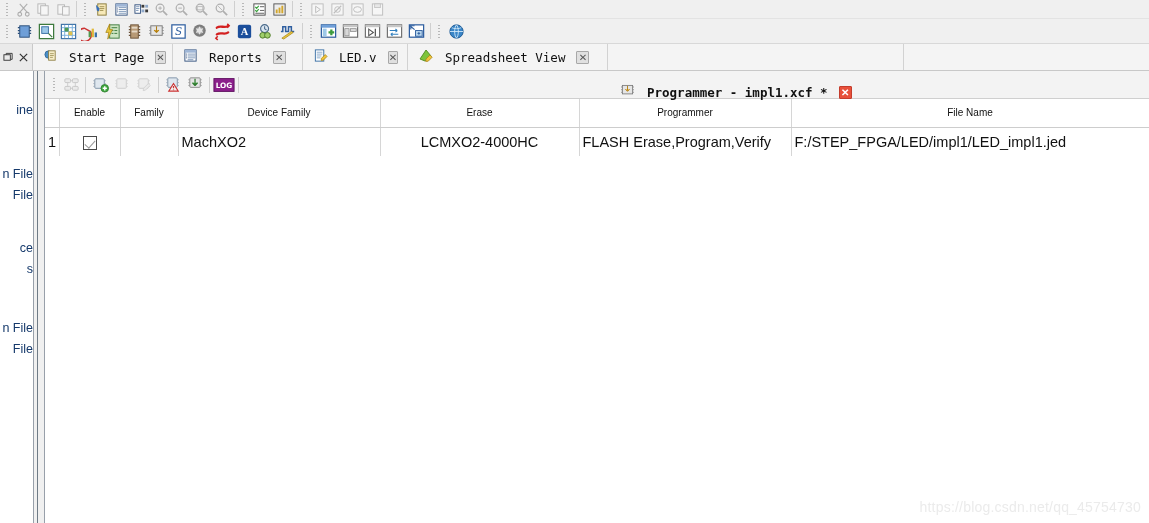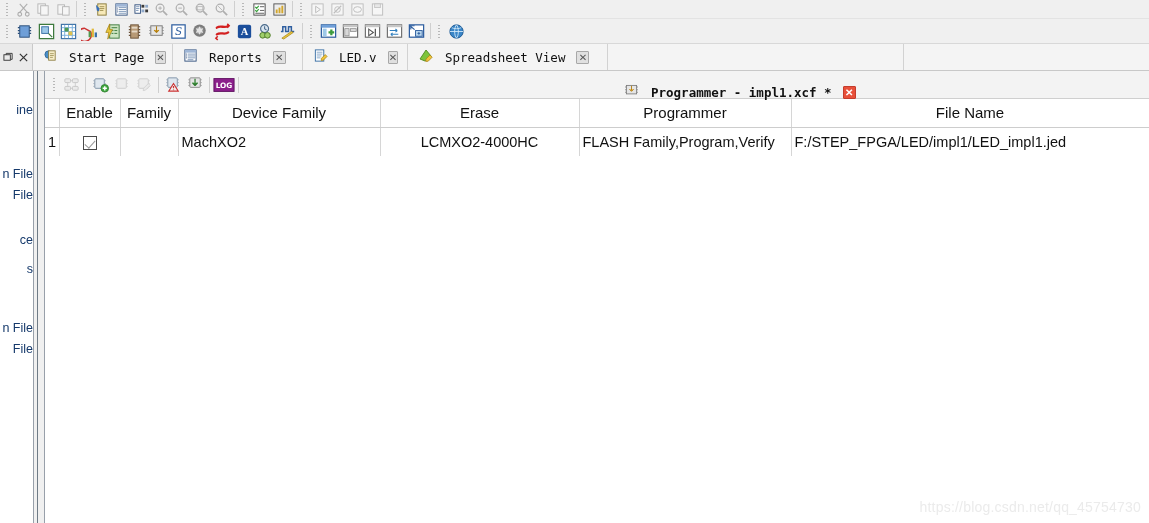--- a/index.html
+++ b/index.html
@@ -68,21 +68,21 @@
     font-family:"DejaVu Sans Mono", monospace;
     font-size:12.5px;
     color:#111;
     flex:0 0 auto;
     box-sizing:border-box;
     white-space:nowrap;
   }
   .tab.active{
     background:#ffffff;
     font-weight:bold;
-    border-left:5px solid #1d4ed8;
+    border-left:1px solid #1d4ed8;
     border-right:1px solid #c8c8c8;
     position:relative;
     z-index:2;
     margin-top:48px;
   }
   .tab-close{
     width:13px;height:13px;
     border:1px solid #a8a8a8;
     background:#e0e0e0;
     color:#555;
@@ -143,21 +143,21 @@
     overflow:hidden;
   }
   table.devgrid{
     border-collapse:collapse;
     width:1104px;
     table-layout:fixed;
     font-family:"Liberation Sans",sans-serif;
   }
   table.devgrid th{
     font-weight:normal;
-    font-size:15px;
+    font-size:10px;
     color:#111;
     height:28px;
     border-right:1px solid #d6d6d6;
     border-bottom:1px solid #cdcdcd;
     background:#ffffff;
     padding:0 4px;
     box-sizing:border-box;
     text-align:center;
     white-space:nowrap;
     overflow:hidden;
@@ -572,21 +572,21 @@
     <span class="tab-close">✕</span>
   </div>
 
   <div class="tabfill"></div>
 </div>
 
 <div class="sidebar">
   <div class="side-item" style="top:32px;">ine</div>
   <div class="side-item" style="top:96px;">n File</div>
   <div class="side-item" style="top:117px;">File</div>
-  <div class="side-item" style="top:162px;">ce</div>
+  <div class="side-item" style="top:170px;">ce</div>
   <div class="side-item" style="top:191px;">s</div>
   <div class="side-item" style="top:250px;">n File</div>
   <div class="side-item" style="top:271px;">File</div>
 </div>
 <div class="splitter">
     <div class="line"></div>
   </div>
 
 <div class="subtoolbar">
   <div class="tb-grip"></div>
@@ -671,21 +671,21 @@
     </thead>
     <tbody>
       <tr>
         <td class="rownum">1</td>
         <td class="center">
           <span class="chk"></span>
         </td>
         <td></td>
         <td>MachXO2</td>
         <td class="selected">LCMXO2-4000HC</td>
-        <td>FLASH Family,Program,Verify</td>
+        <td>FLASH Erase,Program,Verify</td>
         <td>F:/STEP_FPGA/LED/impl1/LED_impl1.jed</td>
       </tr>
     </tbody>
   </table>
   <div class="gridfill"></div>
 </div>
 
 <div class="watermark">https://blog.csdn.net/qq_45754730</div>
 
 </body></html>

